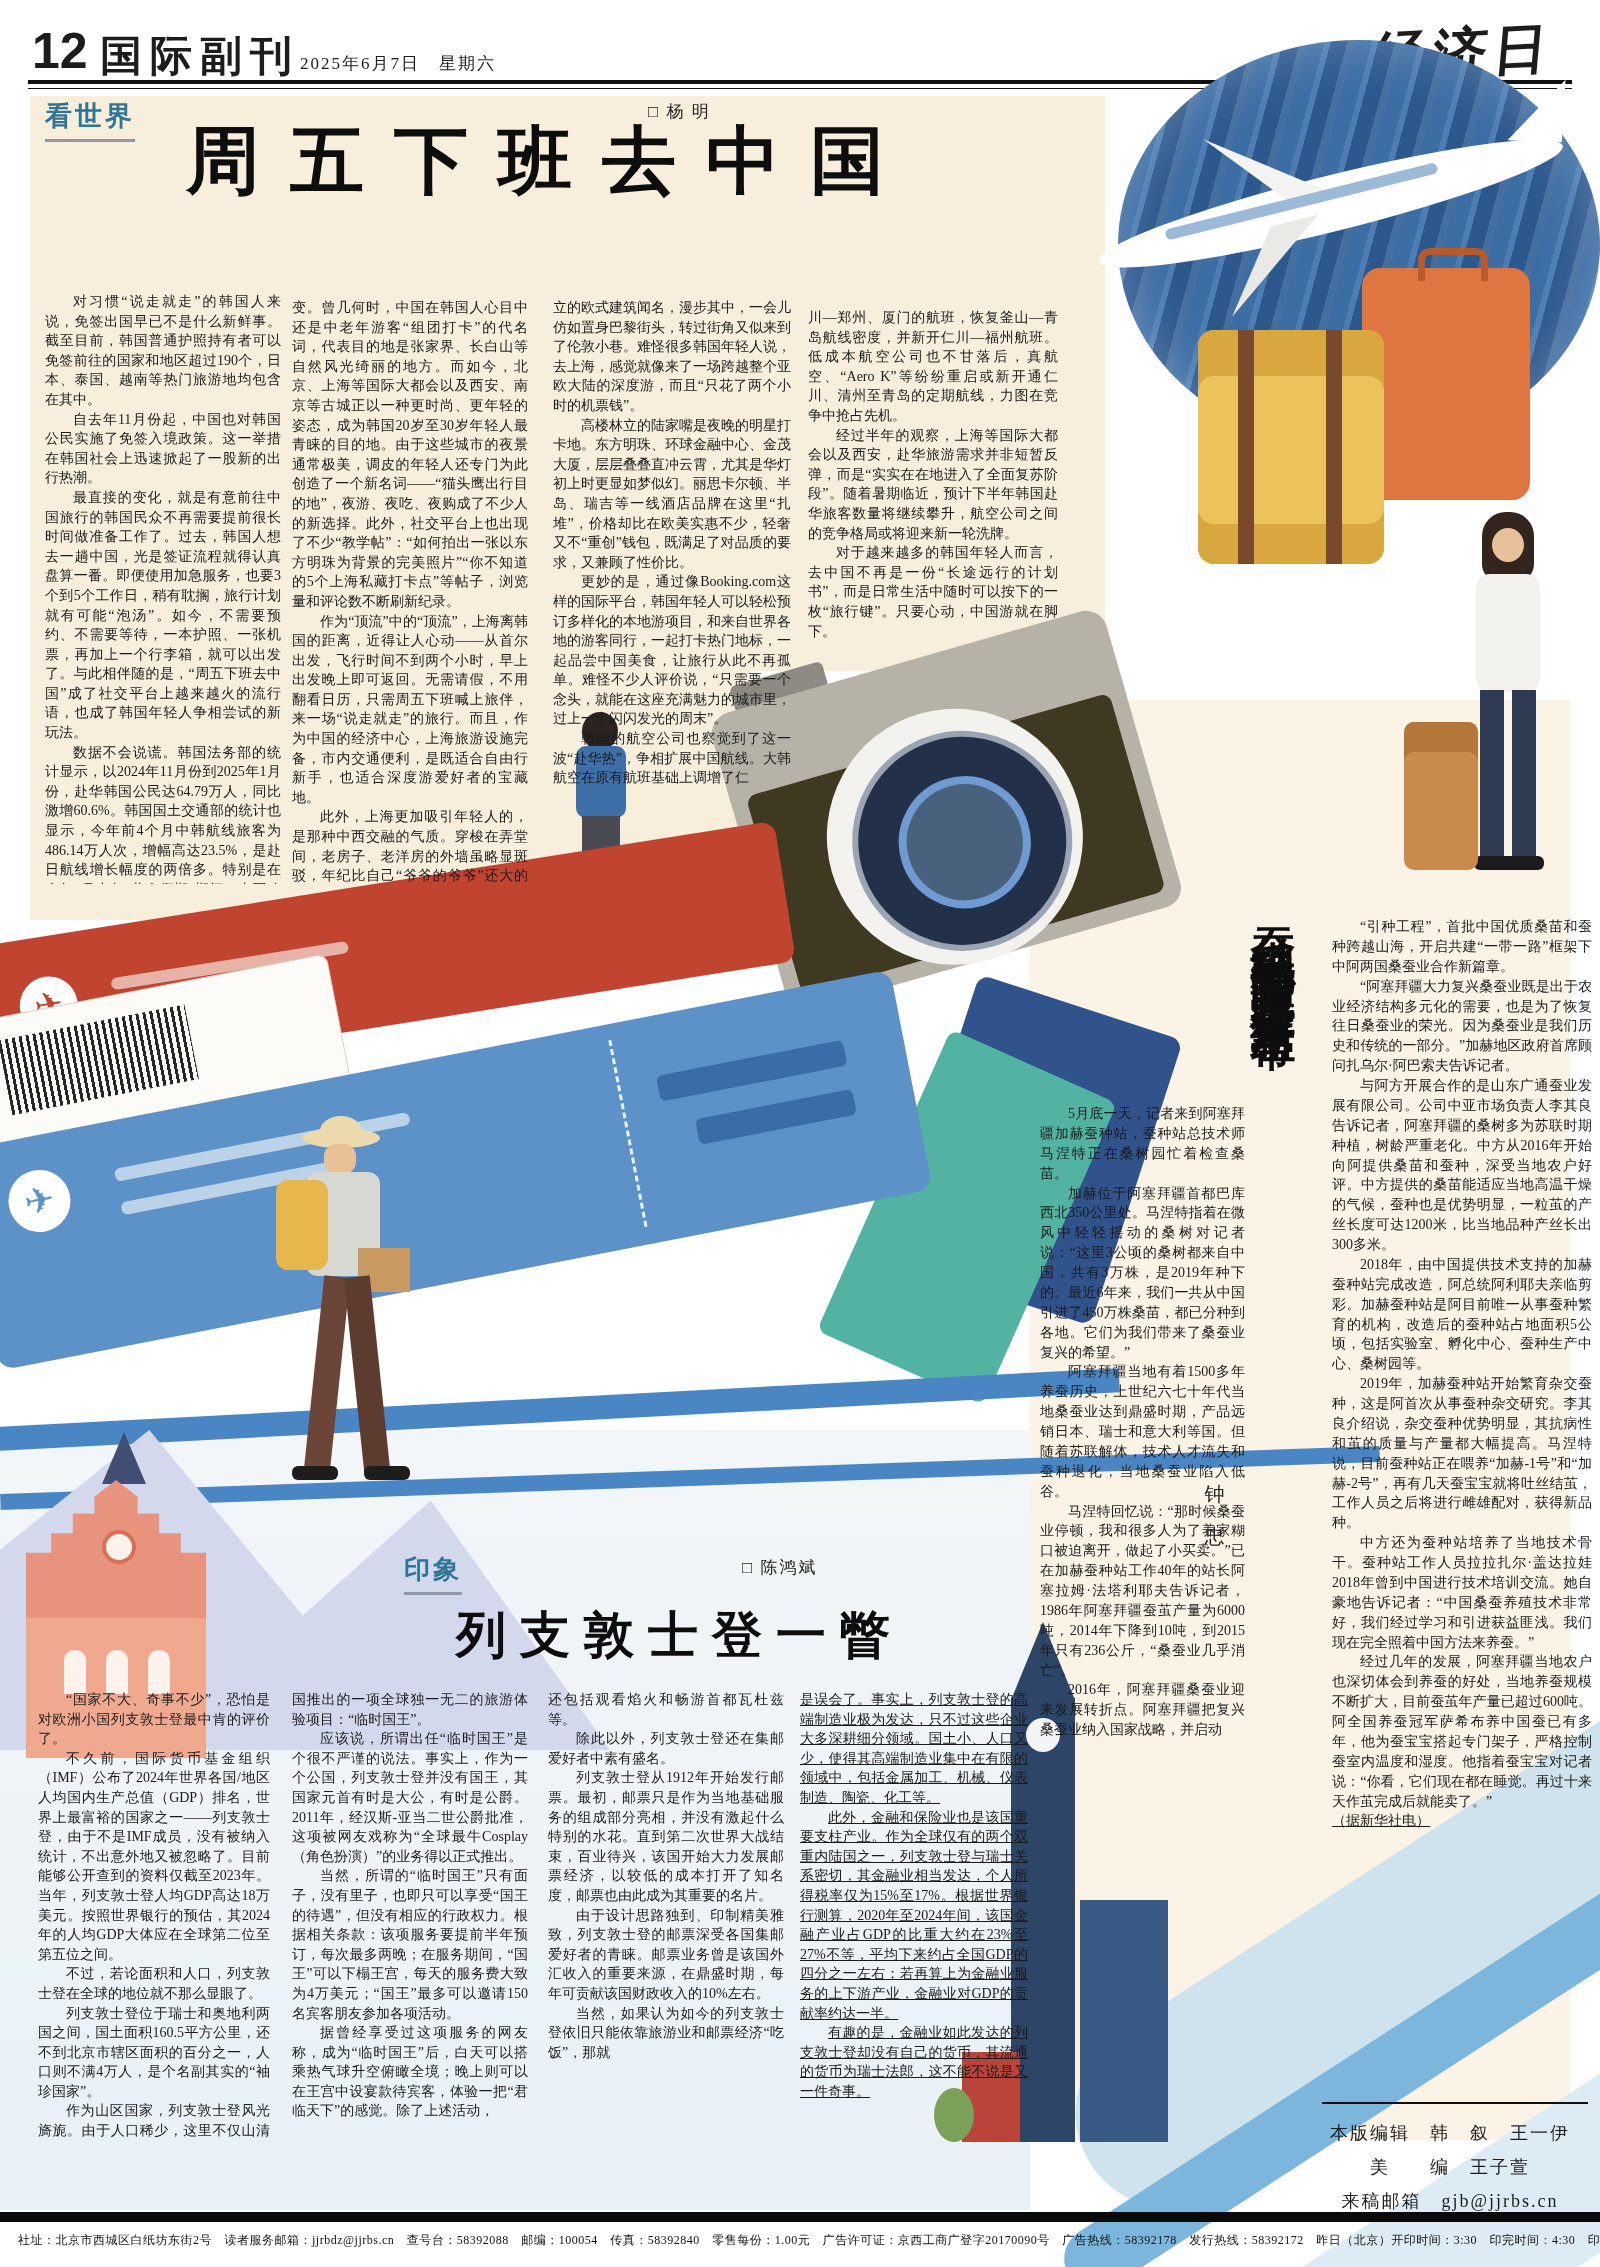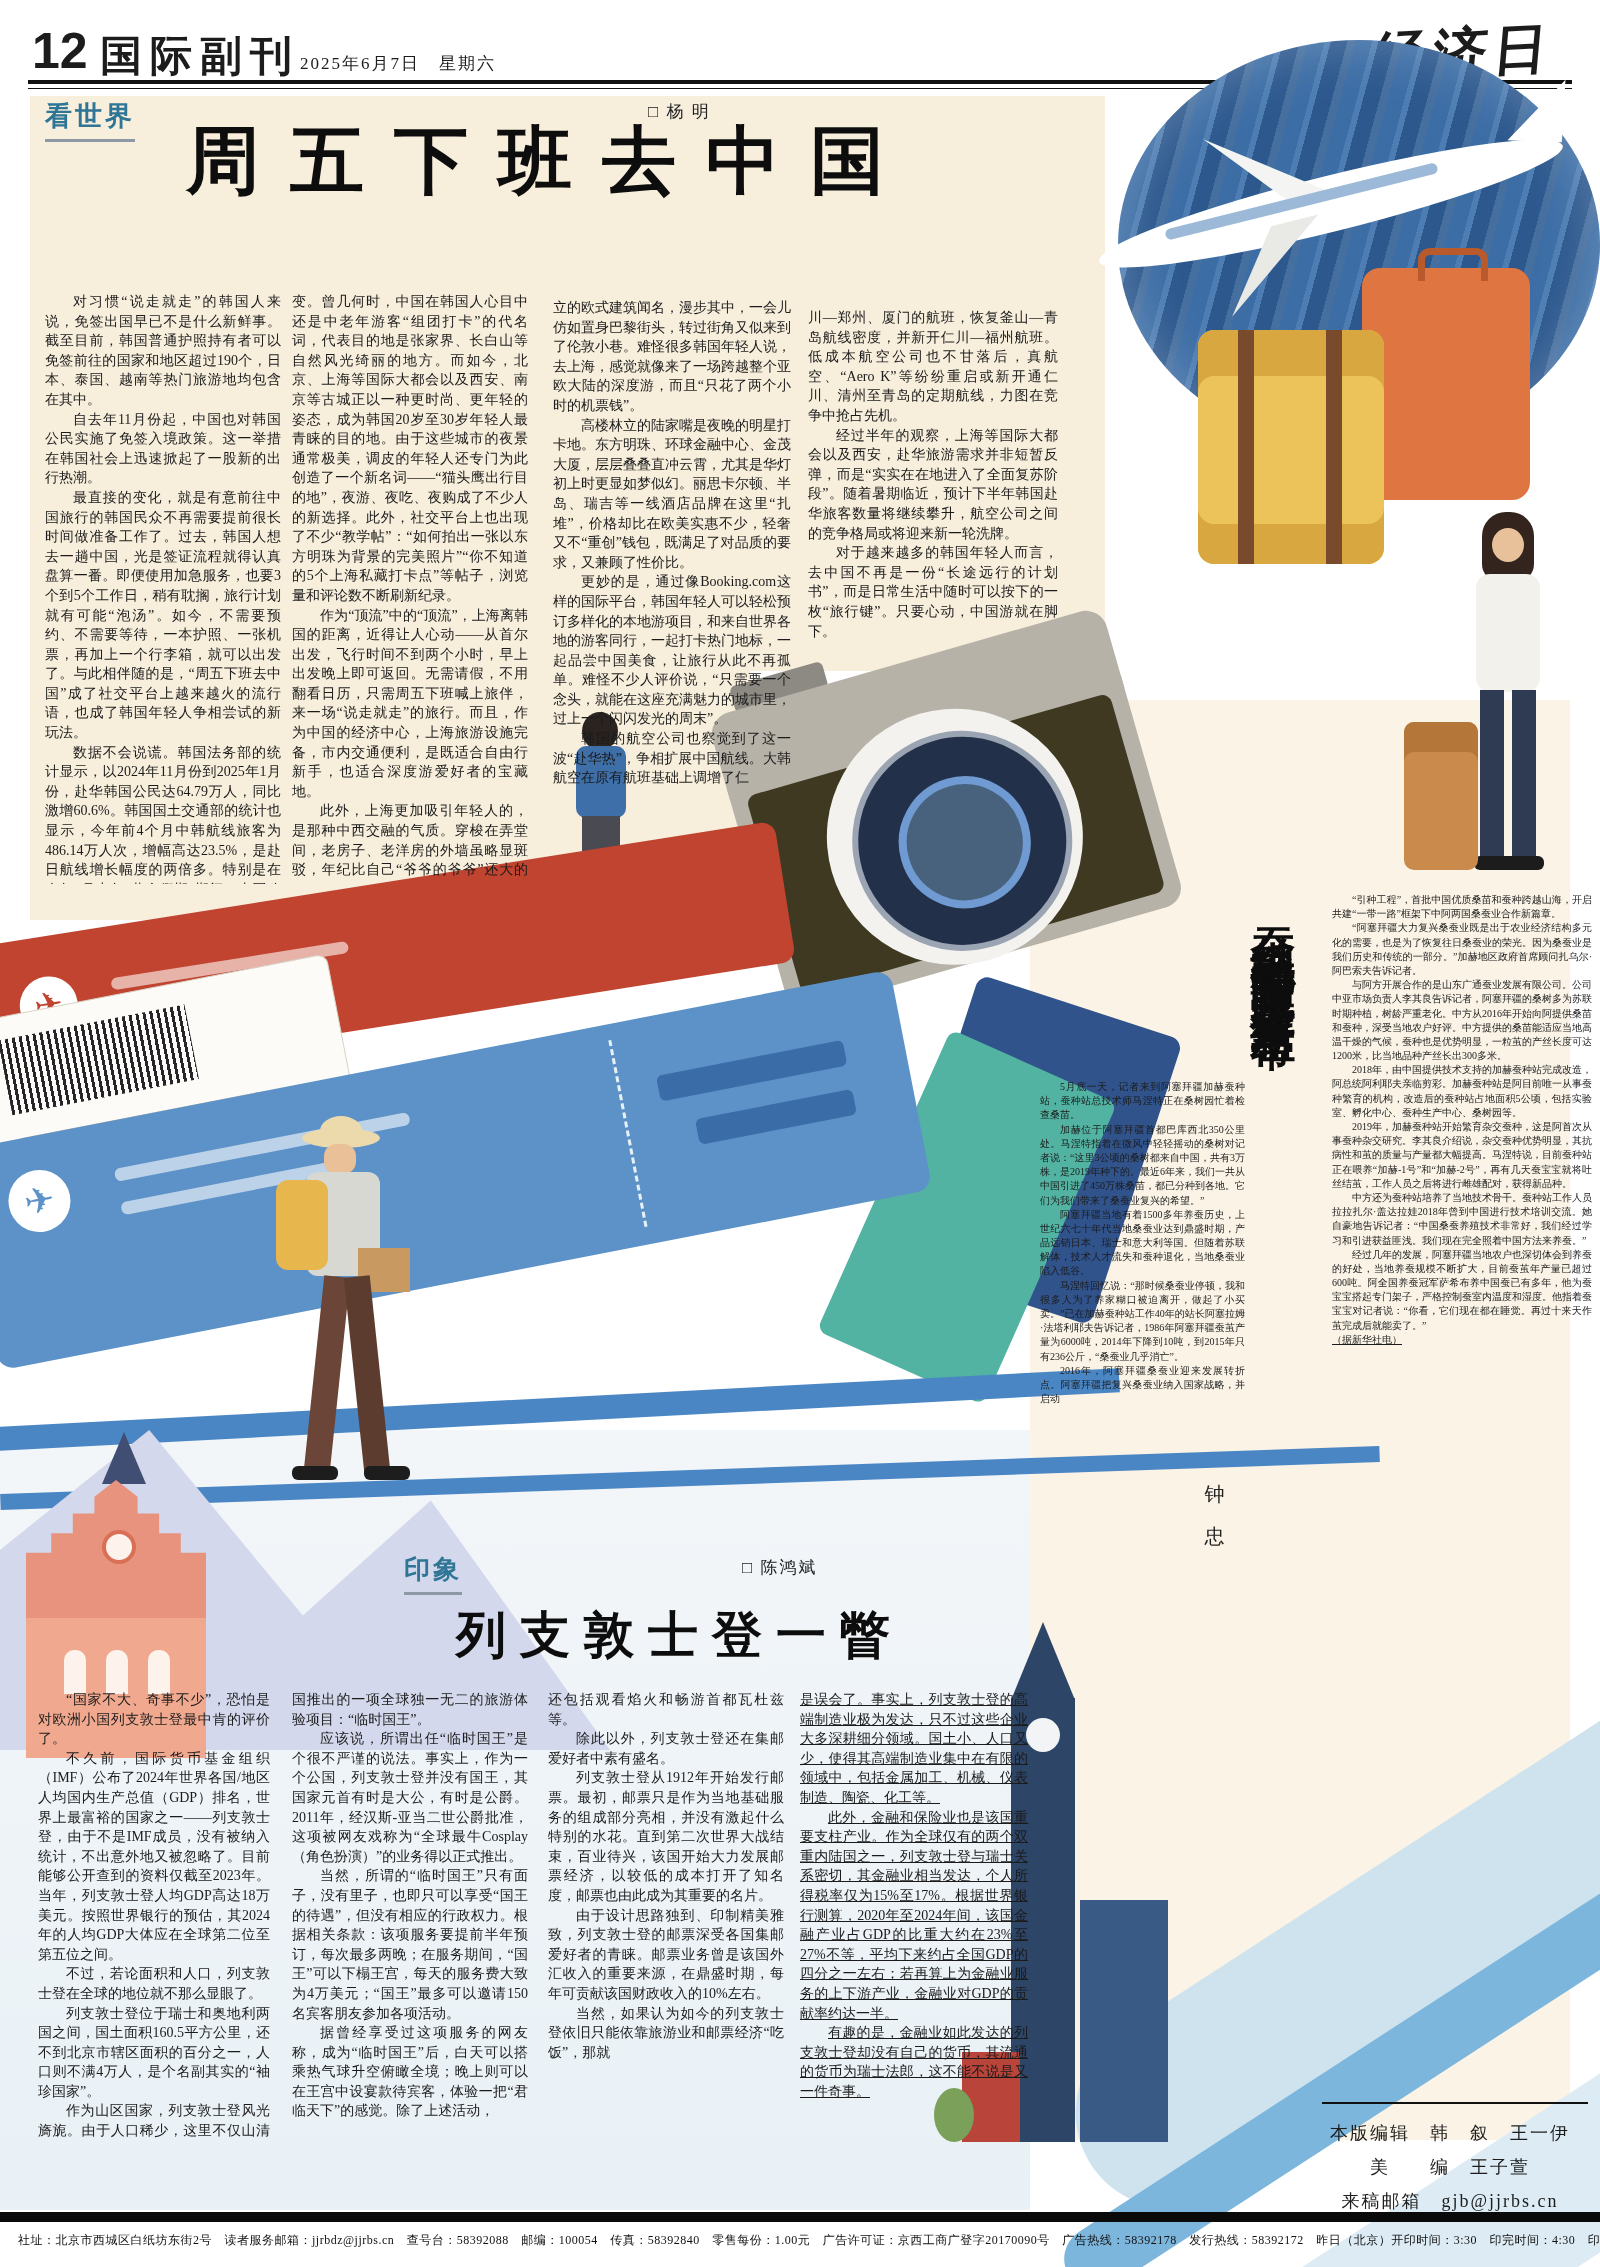--- a/index.html
+++ b/index.html
@@ -16,21 +16,21 @@
   
   .kicker{font-weight:bold;font-size:27px;color:#2f7596;border-bottom:3px solid #8d9aa5;padding-bottom:5px;letter-spacing:3px;}
   .author{font-size:17px;letter-spacing:2px;color:#222;}
   .headline1{font-family:"Liberation Sans","DejaVu Sans",sans-serif;font-weight:bold;font-size:74px;letter-spacing:30px;color:#0d0d0d;text-align:center;white-space:nowrap;}
   .headline2{font-family:"Liberation Sans","DejaVu Sans",sans-serif;font-weight:bold;font-size:50px;letter-spacing:14px;color:#0d0d0d;text-align:center;white-space:nowrap;}
   .headline3{font-family:"Liberation Sans","DejaVu Sans",sans-serif;font-weight:bold;font-size:45px;letter-spacing:7px;color:#0d0d0d;writing-mode:vertical-rl;}
   .vauthor{writing-mode:vertical-rl;font-size:20px;letter-spacing:18px;color:#222;}
   .col{position:absolute;font-size:14px;line-height:1.4;text-align:justify;color:#1b1b1b;overflow:hidden;z-index:6;}
   .col p{margin:0;text-indent:2em;}
   .col.cont p:first-child{text-indent:0;}
-  .silkcol{font-size:10px;line-height:1.42;}
+  .silkcol{font-size:14px;line-height:1.42;margin-top:24px;}
   .silkcol p.credit{text-align:left;text-indent:0;text-decoration:underline;}
   .editorbox{font-size:18px;line-height:1.9;letter-spacing:2px;text-align:center;}
   .editorbox p{margin:0;}
   .footerline{font-size:12px;letter-spacing:0.5px;color:#111;white-space:nowrap;}
   
   .ill{position:absolute;z-index:2;}
   .bgzone{position:absolute;z-index:1;}
   .circle{border-radius:50%;}
   .bar{border-radius:6px;}
 </style>
@@ -159,21 +159,21 @@
   <div class="abs kicker" style="left:45px;top:98px;z-index:6;">看世界</div>
   <div class="abs author" style="left:648px;top:100px;z-index:6;">□ 杨  明</div>
   <div class="abs headline1" style="left:90px;top:112px;width:920px;z-index:6;">周五下班去中国</div>
 
   <div class="col" style="left:45px;top:292px;width:236px;height:592px;">
       <p>对习惯“说走就走”的韩国人来说，免签出国早已不是什么新鲜事。截至目前，韩国普通护照持有者可以免签前往的国家和地区超过190个，日本、泰国、越南等热门旅游地均包含在其中。</p>
       <p>自去年11月份起，中国也对韩国公民实施了免签入境政策。这一举措在韩国社会上迅速掀起了一股新的出行热潮。</p>
       <p>最直接的变化，就是有意前往中国旅行的韩国民众不再需要提前很长时间做准备工作了。过去，韩国人想去一趟中国，光是签证流程就得认真盘算一番。即便使用加急服务，也要3个到5个工作日，稍有耽搁，旅行计划就有可能“泡汤”。如今，不需要预约、不需要等待，一本护照、一张机票，再加上一个行李箱，就可以出发了。与此相伴随的是，“周五下班去中国”成了社交平台上越来越火的流行语，也成了韩国年轻人争相尝试的新玩法。</p>
       <p>数据不会说谎。韩国法务部的统计显示，以2024年11月份到2025年1月份，赴华韩国公民达64.79万人，同比激增60.6%。韩国国土交通部的统计也显示，今年前4个月中韩航线旅客为486.14万人次，增幅高达23.5%，是赴日航线增长幅度的两倍多。特别是在今年5月上旬“黄金假期”期间，中国稳居韩国几大旅行社热门目的地排行榜首，成为韩国出境游中的“顶流”。</p>
     </div>
-  <div class="col cont" style="left:292px;top:292px;width:236px;height:586px;">
+  <div class="col cont" style="left:292px;top:298px;width:236px;height:586px;">
       <p>变。曾几何时，中国在韩国人心目中还是中老年游客“组团打卡”的代名词，代表目的地是张家界、长白山等自然风光绮丽的地方。而如今，北京、上海等国际大都会以及西安、南京等古城正以一种更时尚、更年轻的姿态，成为韩国20岁至30岁年轻人最青睐的目的地。由于这些城市的夜景通常极美，调皮的年轻人还专门为此创造了一个新名词——“猫头鹰出行目的地”，夜游、夜吃、夜购成了不少人的新选择。此外，社交平台上也出现了不少“教学帖”：“如何拍出一张以东方明珠为背景的完美照片”“你不知道的5个上海私藏打卡点”等帖子，浏览量和评论数不断刷新纪录。</p>
       <p>作为“顶流”中的“顶流”，上海离韩国的距离，近得让人心动——从首尔出发，飞行时间不到两个小时，早上出发晚上即可返回。无需请假，不用翻看日历，只需周五下班喊上旅伴，来一场“说走就走”的旅行。而且，作为中国的经济中心，上海旅游设施完备，市内交通便利，是既适合自由行新手，也适合深度游爱好者的宝藏地。</p>
       <p>此外，上海更加吸引年轻人的，是那种中西交融的气质。穿梭在弄堂间，老房子、老洋房的外墙虽略显斑驳，年纪比自己“爷爷的爷爷”还大的老树，伸展细瘦的枝丫轻柔抚摸着那些岁月留下的痕迹；黄浦江西岸则以林</p>
     </div>
   <div class="col cont" style="left:553px;top:298px;width:238px;height:500px;">
       <p>立的欧式建筑闻名，漫步其中，一会儿仿如置身巴黎街头，转过街角又似来到了伦敦小巷。难怪很多韩国年轻人说，去上海，感觉就像来了一场跨越整个亚欧大陆的深度游，而且“只花了两个小时的机票钱”。</p>
       <p>高楼林立的陆家嘴是夜晚的明星打卡地。东方明珠、环球金融中心、金茂大厦，层层叠叠直冲云霄，尤其是华灯初上时更显如梦似幻。丽思卡尔顿、半岛、瑞吉等一线酒店品牌在这里“扎堆”，价格却比在欧美实惠不少，轻奢又不“重创”钱包，既满足了对品质的要求，又兼顾了性价比。</p>
       <p>更妙的是，通过像Booking.com这样的国际平台，韩国年轻人可以轻松预订多样化的本地游项目，和来自世界各地的游客同行，一起打卡热门地标，一起品尝中国美食，让旅行从此不再孤单。难怪不少人评价说，“只需要一个念头，就能在这座充满魅力的城市里，过上一个闪闪发光的周末”。</p>
       <p>韩国的航空公司也察觉到了这一波“赴华热”，争相扩展中国航线。大韩航空在原有航班基础上调增了仁</p>
     </div>

